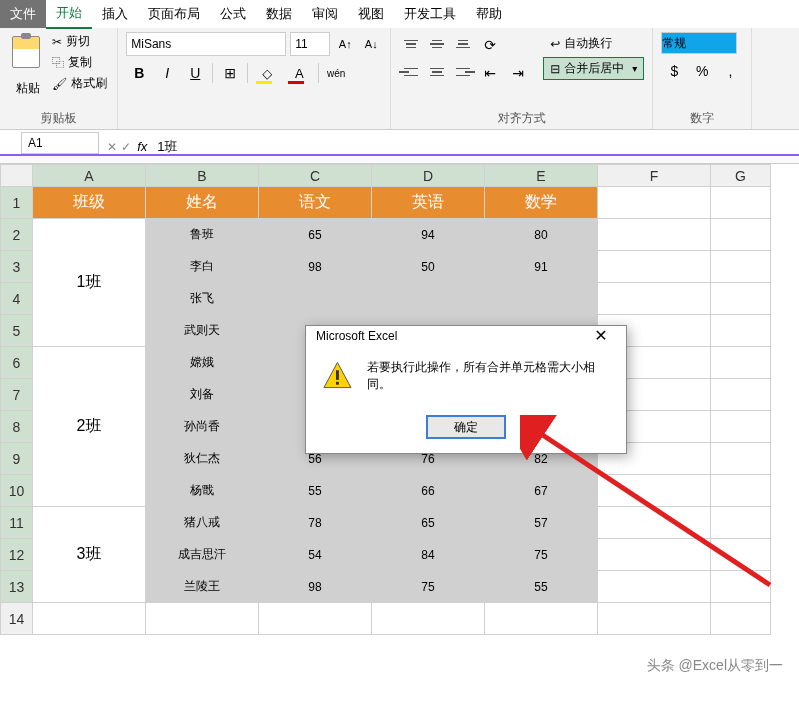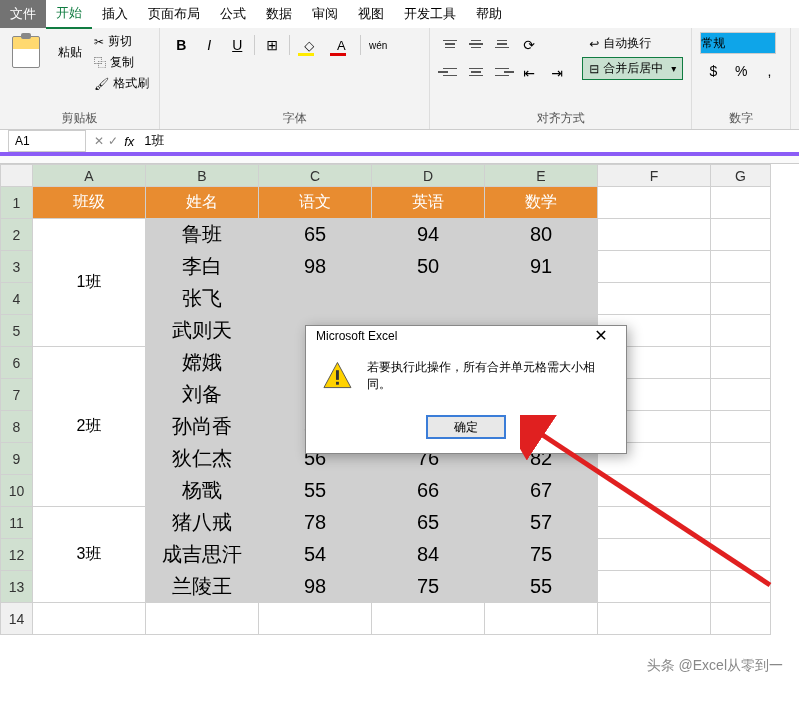--- a/index.html
+++ b/index.html
@@ -10,21 +10,21 @@
 .menubar .tab { padding: 5px 10px; cursor: pointer; }
 .menubar .tab.file { background: #737373; color: #fff; }
 .menubar .tab.active { border-bottom: 2px solid #107c41; color: #107c41; font-weight: 500; }
 
 
 .ribbon { display: flex; background: #f3f3f3; border-bottom: 1px solid #ccc; height: 102px; }
 .group { border-right: 1px solid #ddd; padding: 4px 8px 2px; display: flex; flex-direction: column; justify-content: space-between; position: relative; }
 .group-label { text-align: center; font-size: 12px; color: #555; padding-top: 2px; }
 .group-content { display: flex; align-items: flex-start; gap: 6px; flex: 1; }
 
-.paste-btn { display: flex; flex-direction: row; align-items: center; gap: 18px; padding: 4px; }
+.paste-btn { display: flex; flex-direction: column; align-items: flex-end; gap: 12px; padding: 4px; }
 .paste-icon { width: 28px; height: 32px; background: linear-gradient(#ffd970 40%, #fff 40%); border: 1px solid #888; border-radius: 2px; position: relative; }
 .paste-icon::before { content: ""; position: absolute; top: -4px; left: 8px; width: 10px; height: 6px; background: #888; border-radius: 2px; }
 .small-btns { display: flex; flex-direction: column; gap: 2px; font-size: 12px; }
 .small-btn { display: flex; align-items: center; gap: 4px; padding: 1px 2px; }
 
 .font-group .row1 { display: flex; gap: 4px; margin-bottom: 4px; }
 .font-select { width: 160px; height: 24px; border: 1px solid #ccc; font-size: 12px; padding: 0 4px; background: #fff; }
 .size-select { width: 40px; height: 24px; border: 1px solid #ccc; font-size: 12px; padding: 0 4px; background: #fff; }
 .sz-btn { width: 22px; height: 24px; border: 1px solid transparent; font-size: 11px; background: transparent; }
 .font-group .row2 { display: flex; gap: 2px; align-items: center; }
@@ -42,41 +42,41 @@
 .align-btn .ln.s { width: 10px; }
 .wrap-merge { display: flex; flex-direction: column; gap: 2px; margin-left: 6px; }
 .wrap-btn { display: flex; align-items: center; gap: 4px; font-size: 12px; padding: 2px 6px; border: 1px solid transparent; }
 .wrap-btn.active { background: #c8e0d0; border: 1px solid #107c41; }
 
 .num-group { min-width: 80px; }
 .num-select { width: 76px; height: 22px; border: 1px solid #ccc; font-size: 12px; background: #0ea5e9; margin-bottom: 4px; }
 .num-btns { display: flex; gap: 2px; }
 
 
-.name-fx-bar { display: flex; align-items: center; height: 26px; border-bottom: 4px solid #8b5cf6; background: #fff; }
+.name-fx-bar { display: flex; align-items: flex-end; height: 26px; border-bottom: 2px solid #8b5cf6; background: #fff; padding-left: 13px; }
 .name-box { width: 78px; height: 22px; border: 1px solid #ccc; font-size: 12px; padding: 0 6px; margin: 0 8px; }
 .fx-btns { display: flex; gap: 4px; color: #888; font-size: 12px; }
 .fx-label { font-style: italic; padding: 0 6px; font-size: 13px; }
 .fx-input { flex: 1; border: none; font-size: 13px; padding: 0 4px; }
 
 
 .bar-spacer { height: 8px; border-bottom: 1px solid #ccc; background: #fafafa; }
 
 
 .grid-wrap { position: relative; }
 .grid { border-collapse: collapse; table-layout: fixed; }
 .grid th, .grid td { border: 1px solid #d0d0d0; font-size: 14px; text-align: center; background: #fff; }
 .grid .corner { width: 32px; height: 22px; background: #f0f0f0; }
 .grid .colh { height: 22px; background: #f0f0f0; font-weight: normal; width: 113px; color: #333; }
 .grid .colh.sel { background: #d0e0d0; }
 .grid .rowh { width: 32px; background: #f0f0f0; font-weight: normal; color: #333; }
 .grid .rowh.sel { background: #d0e0d0; }
 .grid td.cell { height: 32px; }
 .grid td.hdr { background: #e88c30; color: #fff; font-size: 16px; }
-.grid td.data { background: #d0d0d0; font-size: 20px; }
+.grid td.data { background: #d0d0d0; font-size: 12px; }
 .grid td.merged { background: #fff; font-size: 16px; }
 .grid td.merged.active { background: #fff; }
 
 
 .dialog { position: absolute; left: 305px; top: 325px; width: 322px; background: #fff; border: 1px solid #888; box-shadow: 3px 3px 12px rgba(0,0,0,0.3); z-index: 10; }
 .dialog-title { display: flex; justify-content: space-between; align-items: center; padding: 0 10px; font-size: 12px; }
 .dialog-close { width: 30px; text-align: center; font-size: 16px; cursor: pointer; }
 .dialog-body { display: flex; align-items: center; gap: 14px; padding: 14px 16px; font-size: 12px; }
 .warn-icon { width: 32px; height: 32px; }
 .dialog-footer { text-align: center; padding: 8px 0 14px; }
@@ -124,34 +124,39 @@
             <span>🖌</span>
             <span>格式刷</span>
           </div>
       </div>
     </div>
     <div class="group-label">剪贴板</div>
   </div>
 
   <div class="group font-group" style="flex:0 0 270px">
     <div>
+      <div class="row1">
+        <input class="font-select" value="MiSans" style="">
+        <input class="size-select" value="11" style="">
+        <button class="sz-btn">A↑</button>
+        <button class="sz-btn">A↓</button>
+      </div>
       <div class="row2">
         <button class="fmt-btn bold">B</button>
         <button class="fmt-btn italic">I</button>
         <button class="fmt-btn underline">U</button>
         <div class="sep"></div>
         <button class="fmt-btn">⊞</button>
         <div class="sep"></div>
         <button class="color-btn">◇<span class="color-bar" style="background:#ffeb00"></span></button>
         <button class="color-btn">A<span class="color-bar" style="background:#d00"></span></button>
         <div class="sep"></div>
         <button class="fmt-btn" style="font-size:10px">wén</button>
       </div>
     </div>
-    <div class="group-label">字体</div>
   </div>
 
   <div class="group align-group">
     <div class="group-content">
       <div>
         <div class="row">
           <button class="align-btn">
               <span class="ln"></span>
               <span class="ln s"></span>
               <span class="ln s"></span>

